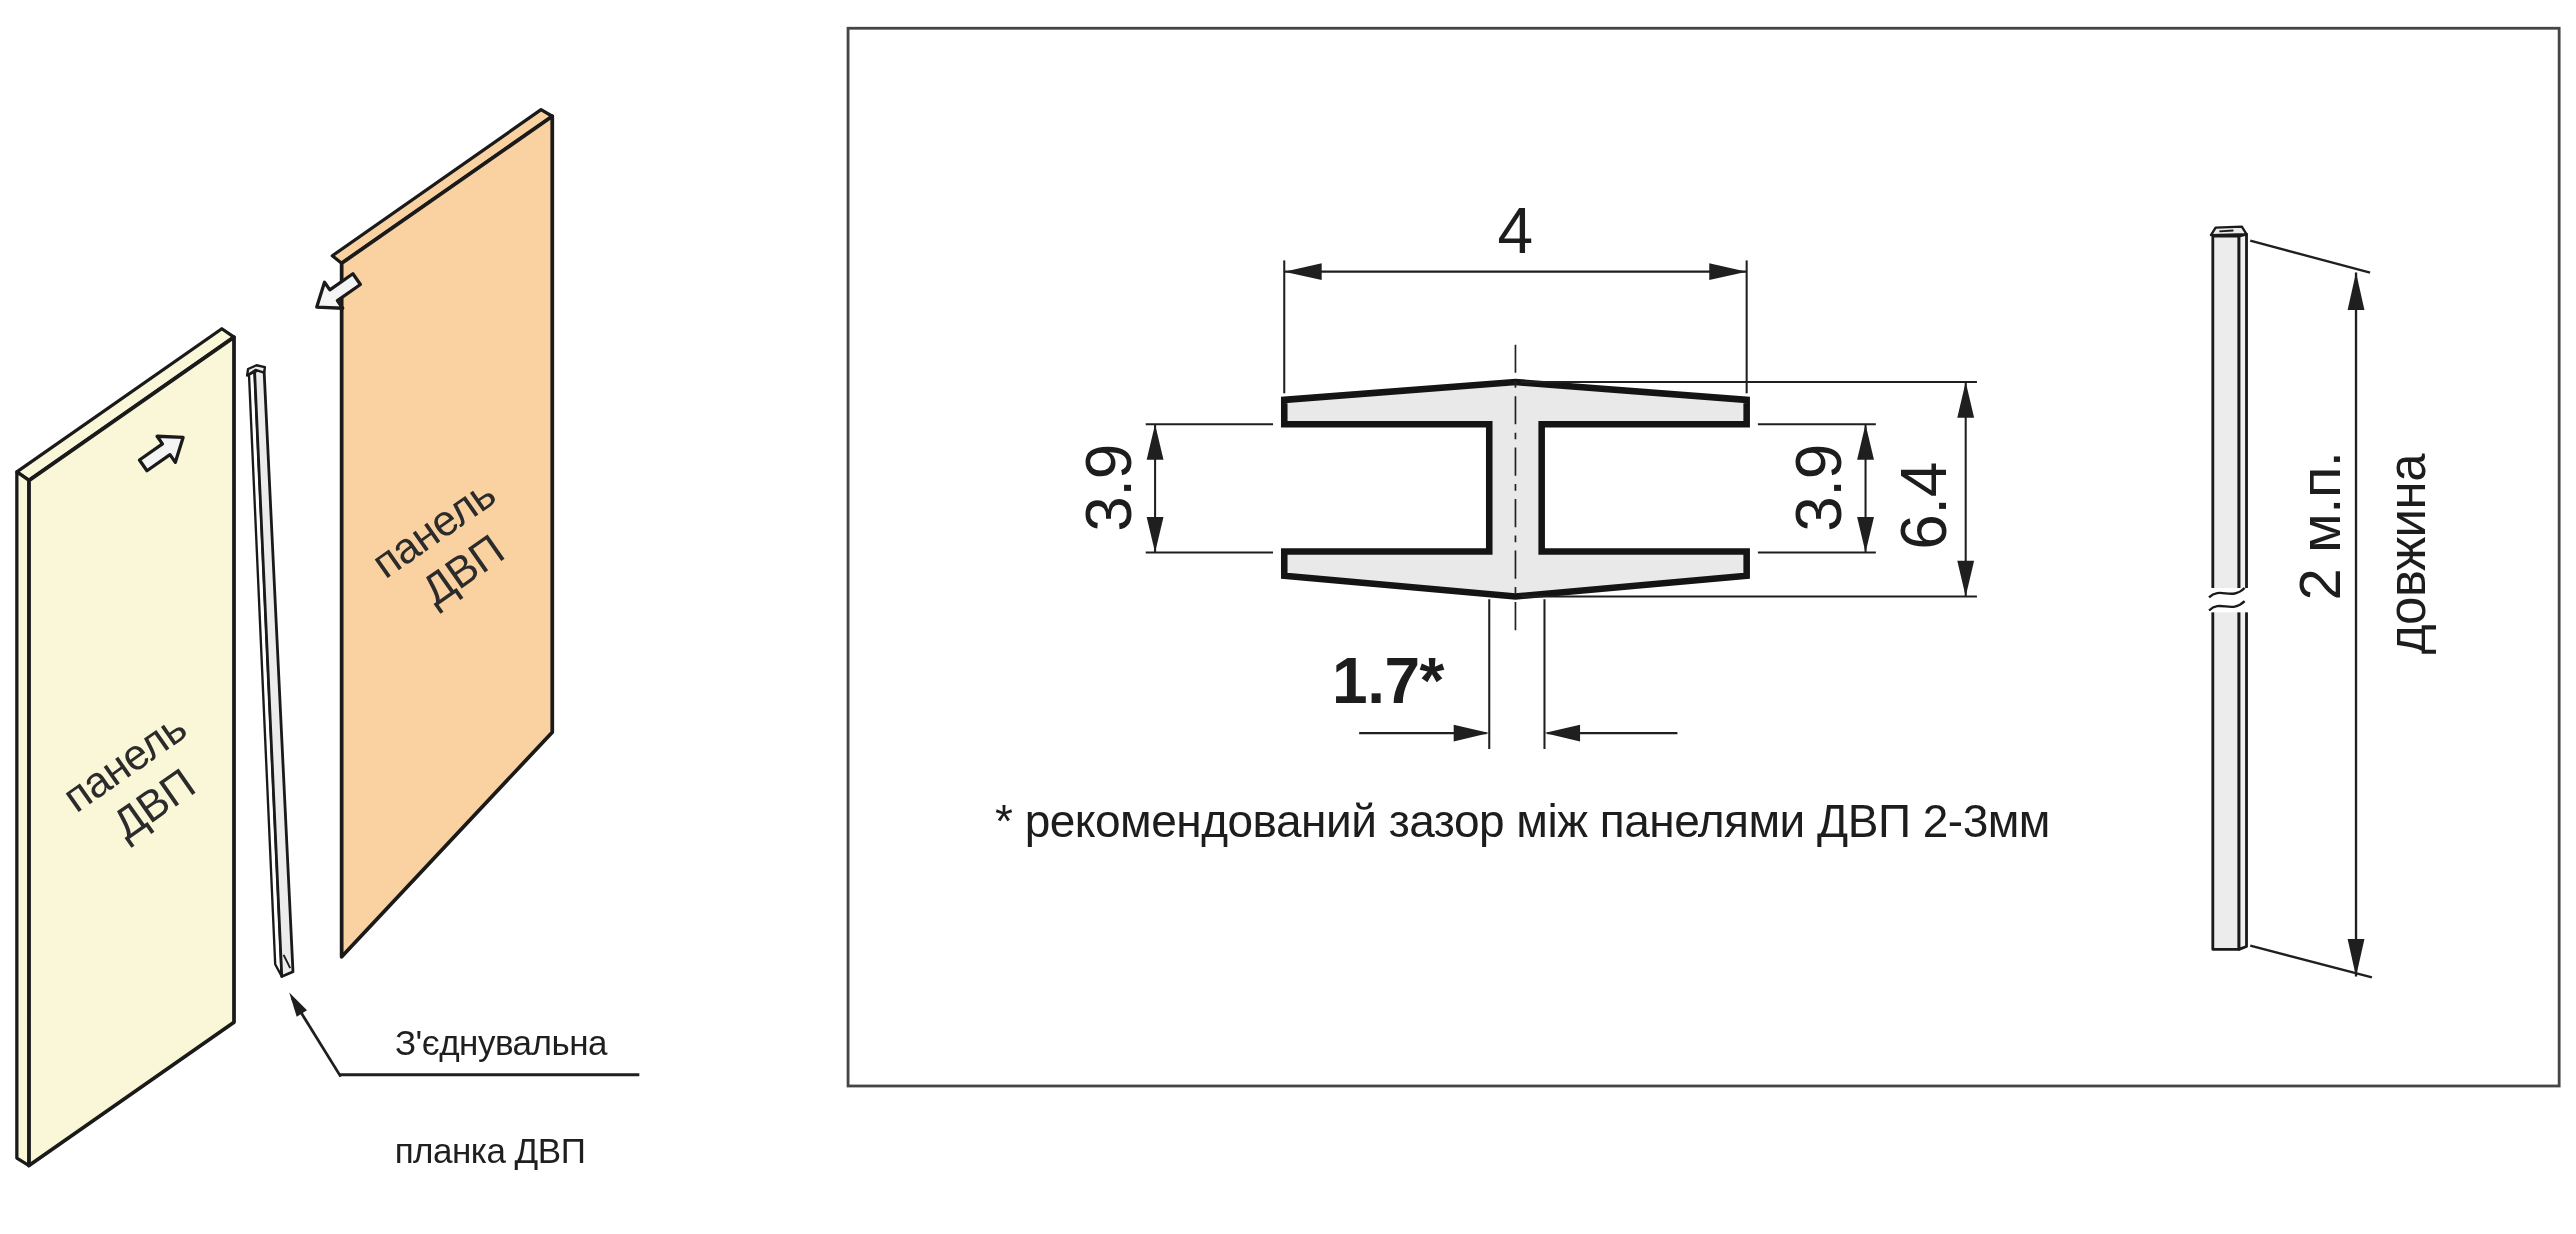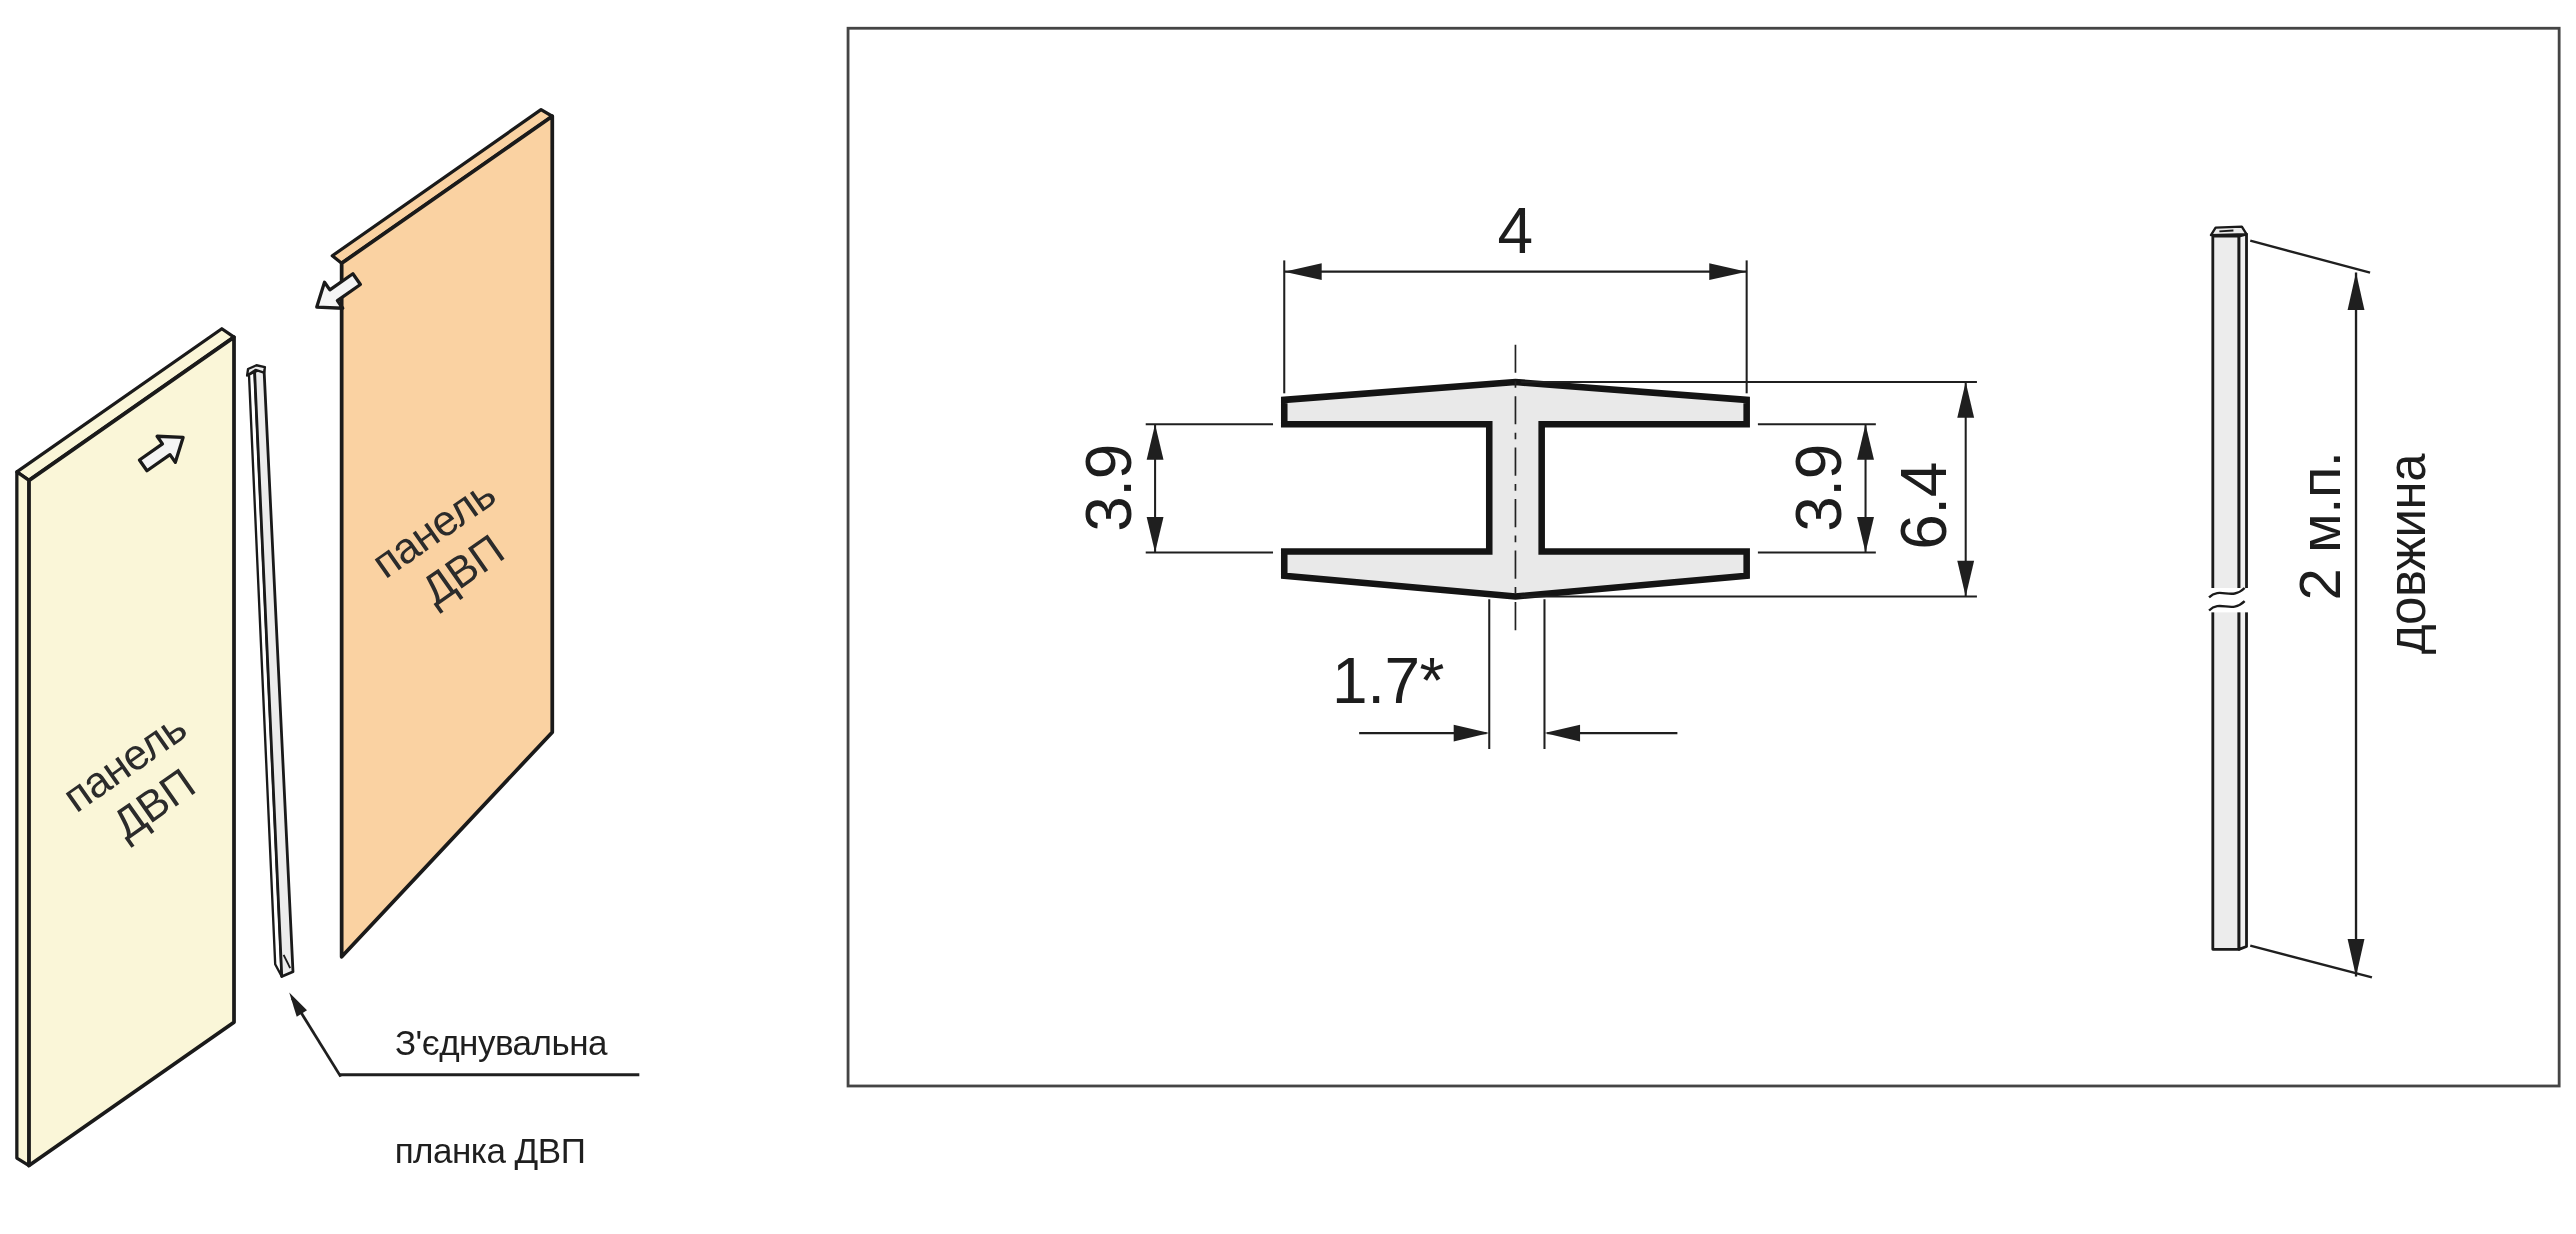--- a/index.html
+++ b/index.html
@@ -160,20 +160,21 @@
   <div class="txt callout-line" style="left:490px;top:1103px;margin-top:48px;">планка ДВП</div>
 
   <div class="txt dim" style="left:1515px;top:231px;">4</div>
 
   <div class="txt dim rot" style="left:1109px;top:488px;">3.9</div>
 
   <div class="txt dim rot" style="left:1819px;top:488px;">3.9</div>
 
   <div class="txt dim rot" style="left:1924px;top:506px;">6.4</div>
 
-  <div class="txt dim" style="left:1388px;top:681px;">1.7*</div>
+  <div class="txt dim" style="left:1388px;top:681px;font-weight:bold;">1.7*</div>
 
+  <div class="note" style="left:995px;top:794px;">* рекомендований зазор між панелями ДВП 2-3мм</div>
 
   <div class="txt rot len-value" style="left:2320px;top:526px;">2 м.п.</div>
   <div class="txt rot len-label" style="left:2408px;top:554px;">довжина</div>
 
 </div>
 
 
 </body></html>

